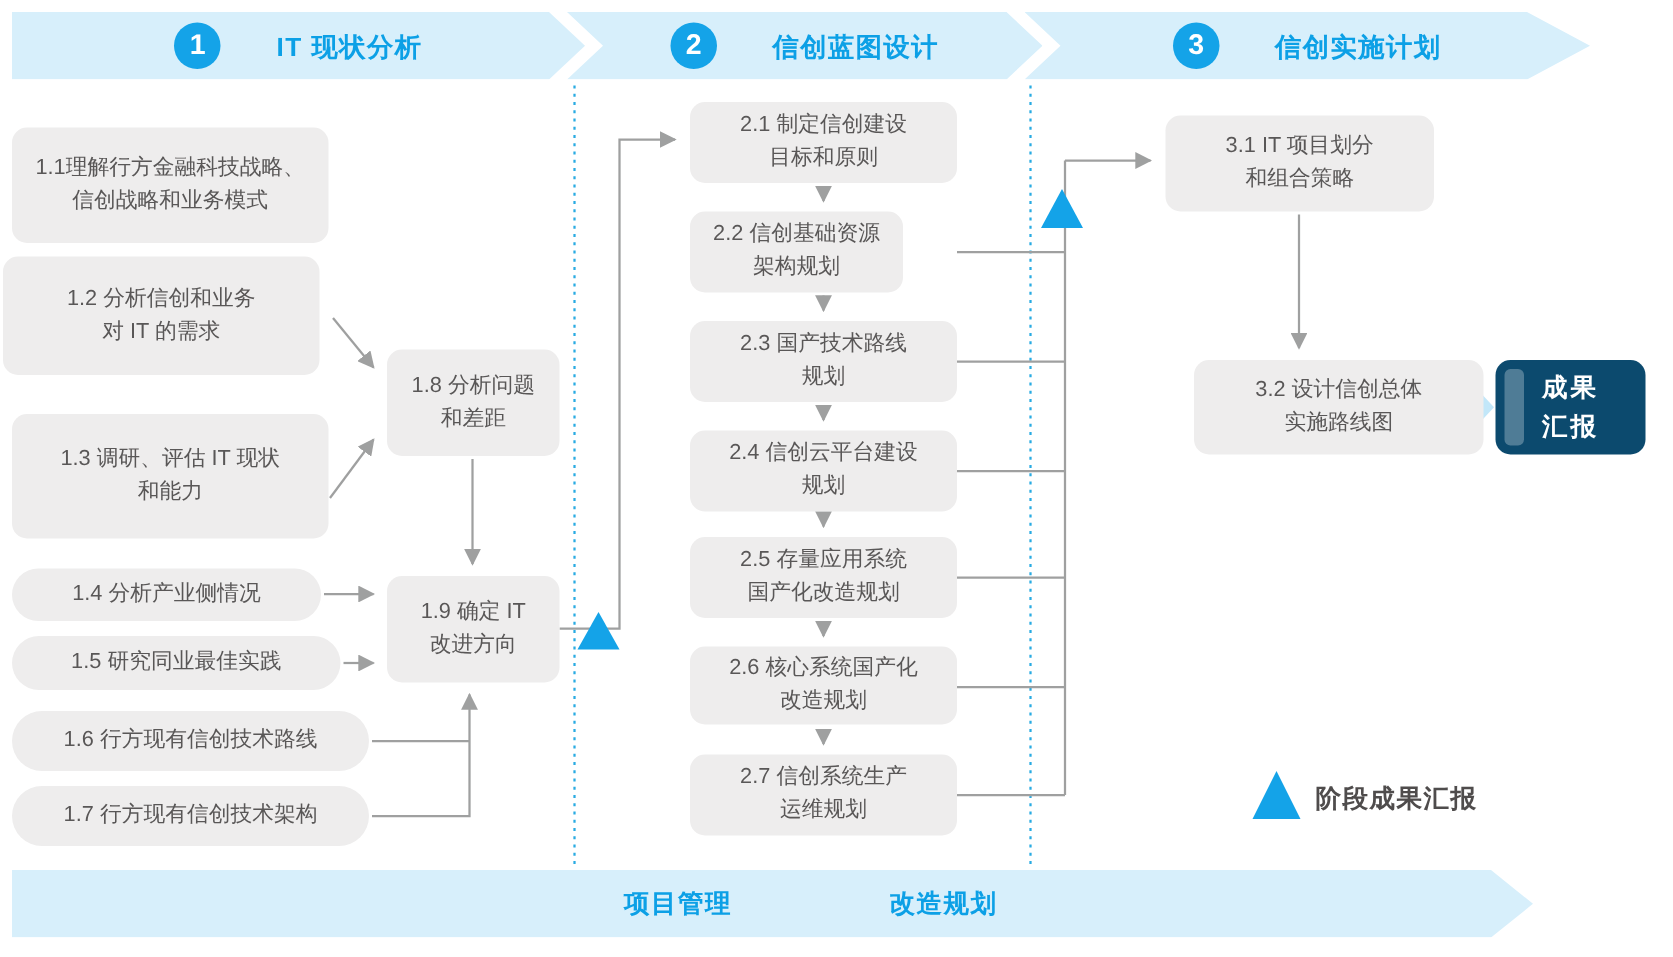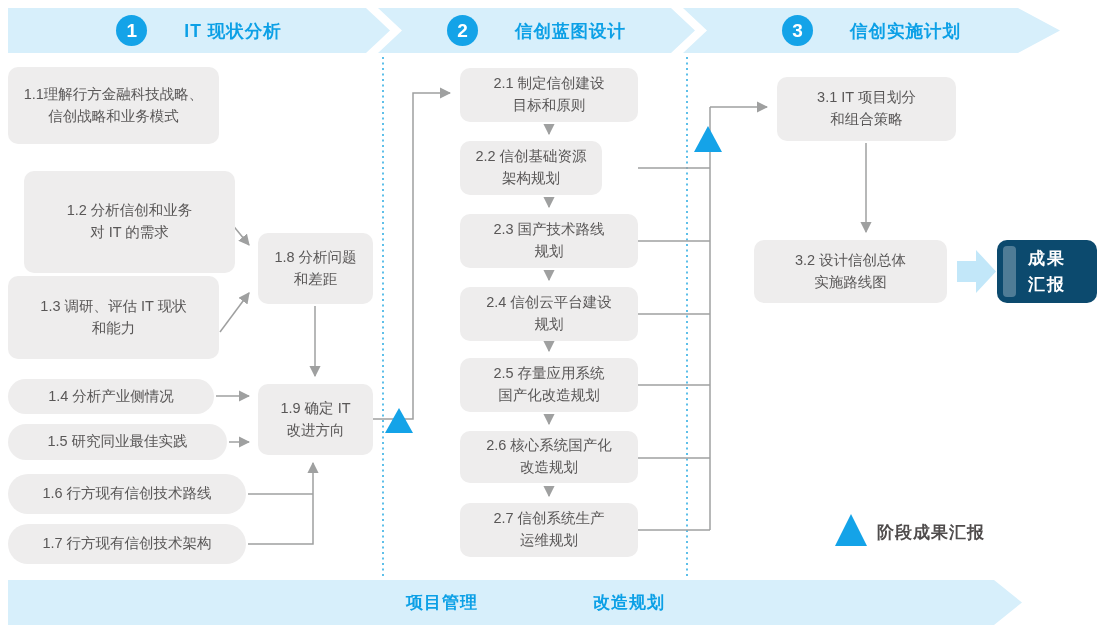--- a/index.html
+++ b/index.html
@@ -33,21 +33,21 @@
 
   
   .legend-label { position:absolute; left:877px; top:517px; height:30px; display:flex; align-items:center;
                   color:#4F4C4C; font-weight:bold; font-size:17px; letter-spacing:1px; }
 
   
   .bottom-band { position:absolute; left:8px; top:580px; width:1014px; height:45px; background:#D7EFFB;
                  clip-path:polygon(0 0, calc(100% - 28px) 0, 100% 50%, calc(100% - 28px) 100%, 0 100%); }
   .bottom-label { position:absolute; top:580px; height:45px; display:flex; align-items:center;
                   color:#0CA0E6; font-weight:bold; font-size:17px; letter-spacing:1px; }
-  .bottom-label-1 { left:406px;font-family:Liberation Serif, serif; }
+  .bottom-label-1 { left:416px;font-family:Liberation Serif, serif; }
   .bottom-label-2 { left:593px; }
 
   svg.connectors { position:absolute; left:0; top:0; }
 </style>
 </head>
 <body>
 
 <div class="canvas">
 
   <svg class="connectors" width="1115" height="638" viewBox="0 0 1115 638">
@@ -104,23 +104,23 @@
   </div>
   <div class="band band2">
     <span class="num">2</span>
     <span class="band-title">信创蓝图设计</span>
   </div>
   <div class="band band3">
     <span class="num">3</span>
     <span class="band-title">信创实施计划</span>
   </div>
 
-  <div class="gbox" style="left:8px;top:67px;width:211px;height:77px">1.1理解行方金融科技战略、
+  <div class="gbox" style="left:8px;top:85px;width:211px;height:77px">1.1理解行方金融科技战略、
 信创战略和业务模式</div>
-  <div class="gbox" style="left:24px;top:171px;width:211px;height:102px">1.2 分析信创和业务
+  <div class="gbox" style="left:2px;top:171px;width:211px;height:79px">1.2 分析信创和业务
 对 IT 的需求</div>
   <div class="gbox" style="left:8px;top:276px;width:211px;height:83px">1.3 调研、评估 IT 现状
 和能力</div>
   <div class="gbox pill" style="left:8px;top:379px;width:206px;height:35px">1.4 分析产业侧情况</div>
   <div class="gbox pill" style="left:8px;top:424px;width:219px;height:36px">1.5 研究同业最佳实践</div>
   <div class="gbox pill" style="left:8px;top:474px;width:238px;height:40px">1.6 行方现有信创技术路线</div>
   <div class="gbox pill" style="left:8px;top:524px;width:238px;height:40px">1.7 行方现有信创技术架构</div>
   <div class="gbox" style="left:258px;top:233px;width:115px;height:71px">1.8 分析问题
 和差距</div>
   <div class="gbox" style="left:258px;top:384px;width:115px;height:71px">1.9 确定 IT
@@ -136,21 +136,21 @@
 规划</div>
   <div class="gbox" style="left:460px;top:358px;width:178px;height:54px">2.5 存量应用系统
 国产化改造规划</div>
   <div class="gbox" style="left:460px;top:431px;width:178px;height:52px">2.6 核心系统国产化
 改造规划</div>
   <div class="gbox" style="left:460px;top:503px;width:178px;height:54px">2.7 信创系统生产
 运维规划</div>
 
   <div class="gbox" style="left:777px;top:77px;width:179px;height:64px">3.1 IT 项目划分
 和组合策略</div>
-  <div class="gbox" style="left:754px;top:240px;width:193px;height:63px">3.2 设计信创总体
+  <div class="gbox" style="left:796px;top:240px;width:193px;height:63px">3.2 设计信创总体
 实施路线图</div>
 
   <div class="result-box">成果
 汇报</div>
 
   <div class="legend-label">阶段成果汇报</div>
 
   <div class="bottom-band"></div>
   <div class="bottom-label bottom-label-1">项目管理</div>
   <div class="bottom-label bottom-label-2">改造规划</div>

